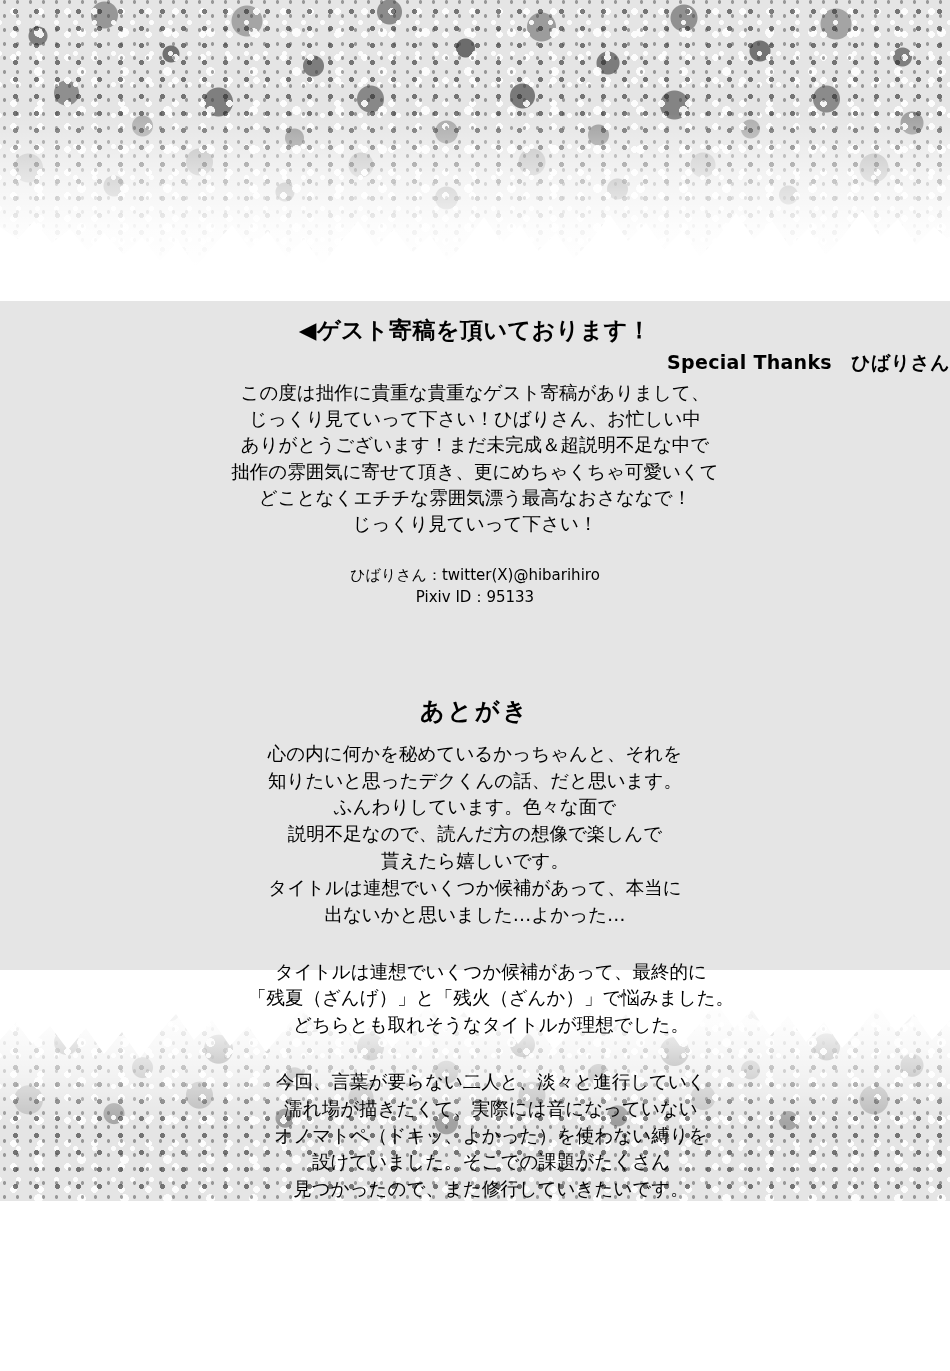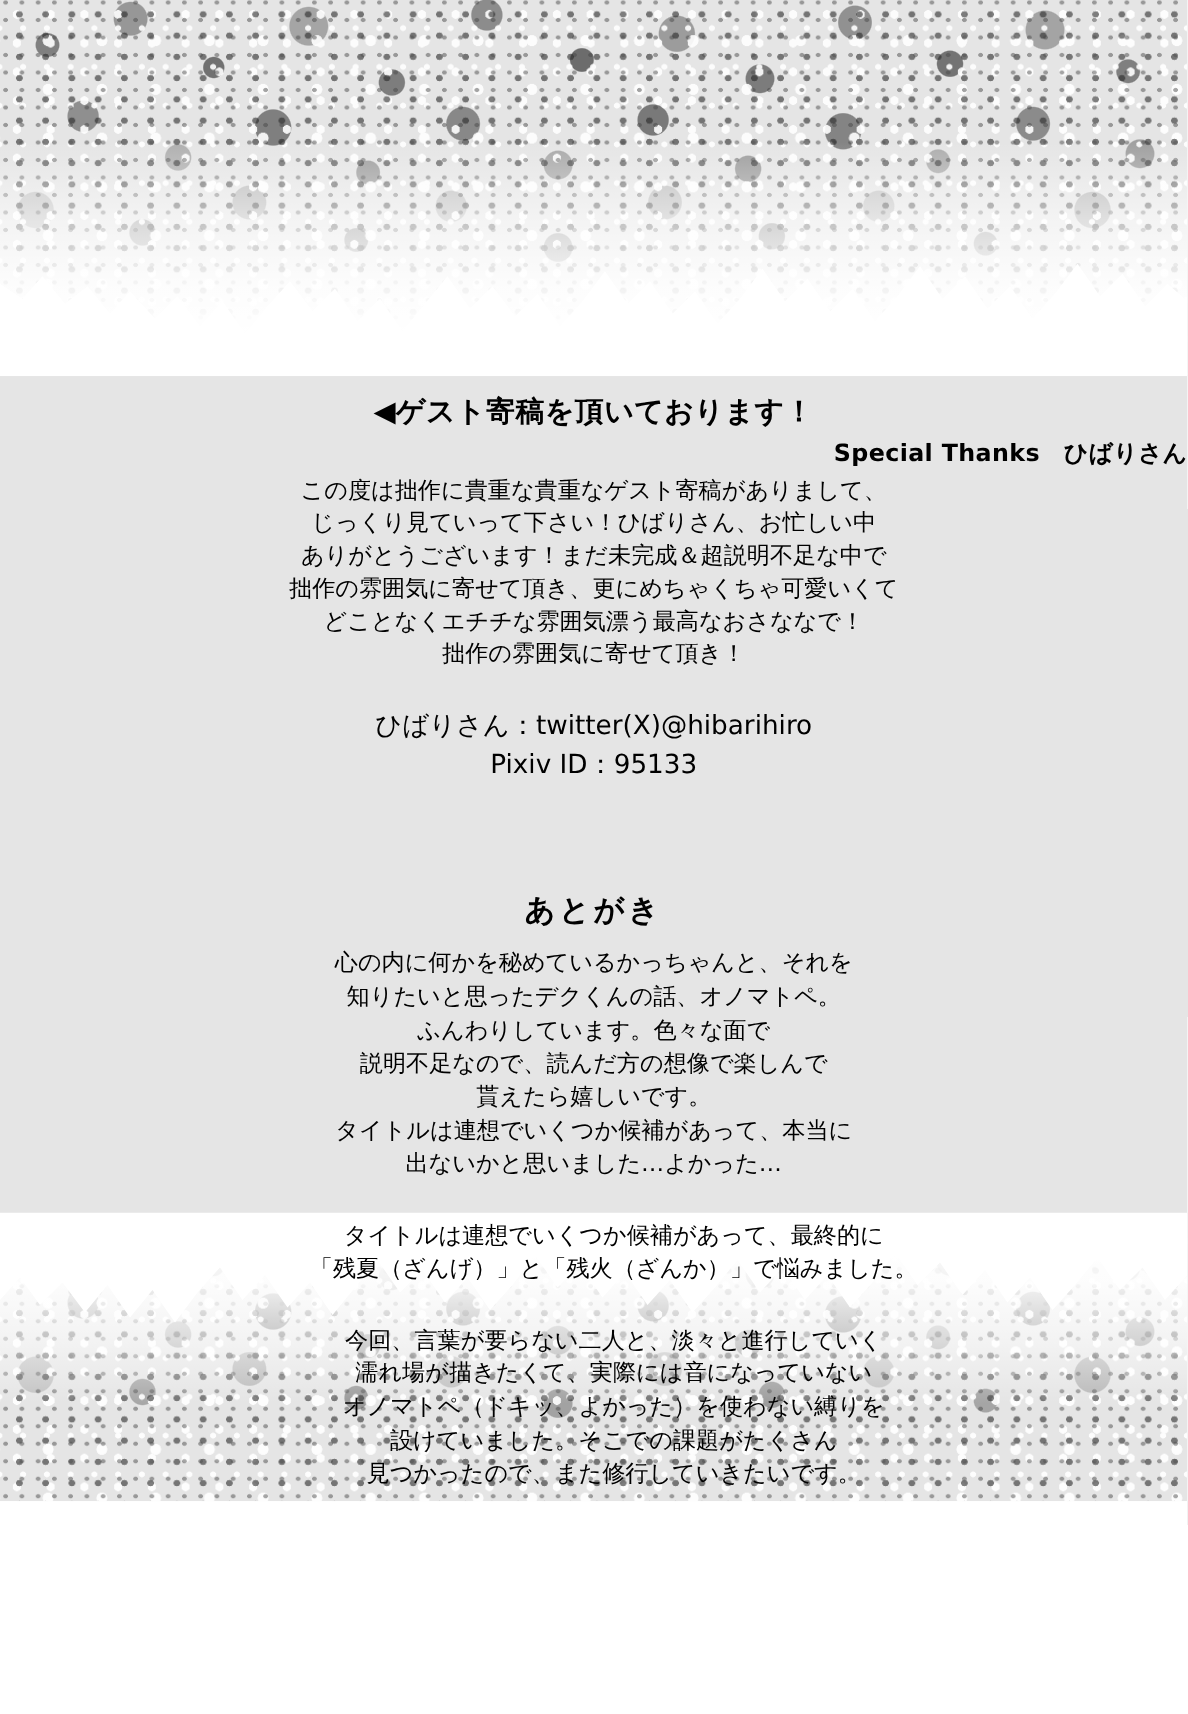--- a/index.html
+++ b/index.html
@@ -161,21 +161,21 @@
   .guest-body {
     margin-top: 4px;
     font-size: 18.5px;
     line-height: 1.42;
     color: #000;
   }
   .guest-body div { white-space: nowrap; }
 
   .guest-contact {
     margin-top: 28px;
-    font-size: 21px;
+    font-size: 15px;
     line-height: 1.45;
     color: #000;
   }
 
   .afterword-heading {
     margin-top: 86px;
     font-size: 24px;
     font-weight: bold;
     letter-spacing: 3px;
     color: #000;
@@ -224,45 +224,46 @@
     <section class="guest-block">
       <div class="guest-title">◀ゲスト寄稿を頂いております！</div>
       <div class="special-thanks">Special Thanks　ひばりさん</div>
 
       <div class="guest-body">
         <div>この度は拙作に貴重な貴重なゲスト寄稿がありまして、</div>
         <div>じっくり見ていって下さい！ひばりさん、お忙しい中</div>
         <div>ありがとうございます！まだ未完成＆超説明不足な中で</div>
         <div>拙作の雰囲気に寄せて頂き、更にめちゃくちゃ可愛いくて</div>
         <div>どことなくエチチな雰囲気漂う最高なおさななで！</div>
-        <div>拙作の雰囲気に寄せて頂き！</div>
+        <div>じっくり見ていって下さい！</div>
       </div>
 
       <div class="guest-contact">
         <div>ひばりさん：twitter(X)@hibarihiro</div>
         <div>Pixiv ID：95133</div>
       </div>
     </section>
 
     <section>
       <div class="afterword-heading">あとがき</div>
 
       <div class="afterword-para">
         <div>心の内に何かを秘めているかっちゃんと、それを</div>
-        <div>知りたいと思ったデクくんの話、オノマトペ。</div>
+        <div>知りたいと思ったデクくんの話、だと思います。</div>
         <div>ふんわりしています。色々な面で</div>
         <div>説明不足なので、読んだ方の想像で楽しんで</div>
         <div>貰えたら嬉しいです。</div>
         <div>タイトルは連想でいくつか候補があって、本当に</div>
         <div>出ないかと思いました…よかった…</div>
       </div>
 
       <div class="afterword-para gap">
         <div>タイトルは連想でいくつか候補があって、最終的に</div>
         <div>「残夏（ざんげ）」と「残火（ざんか）」で悩みました。</div>
+        <div>どちらとも取れそうなタイトルが理想でした。</div>
       </div>
 
       <div class="afterword-para gap">
         <div>今回、言葉が要らない二人と、淡々と進行していく</div>
         <div>濡れ場が描きたくて、実際には音になっていない</div>
         <div>オノマトペ（ドキッ、よかった）を使わない縛りを</div>
         <div>設けていました。そこでの課題がたくさん</div>
         <div>見つかったので、また修行していきたいです。</div>
       </div>
     </section>

